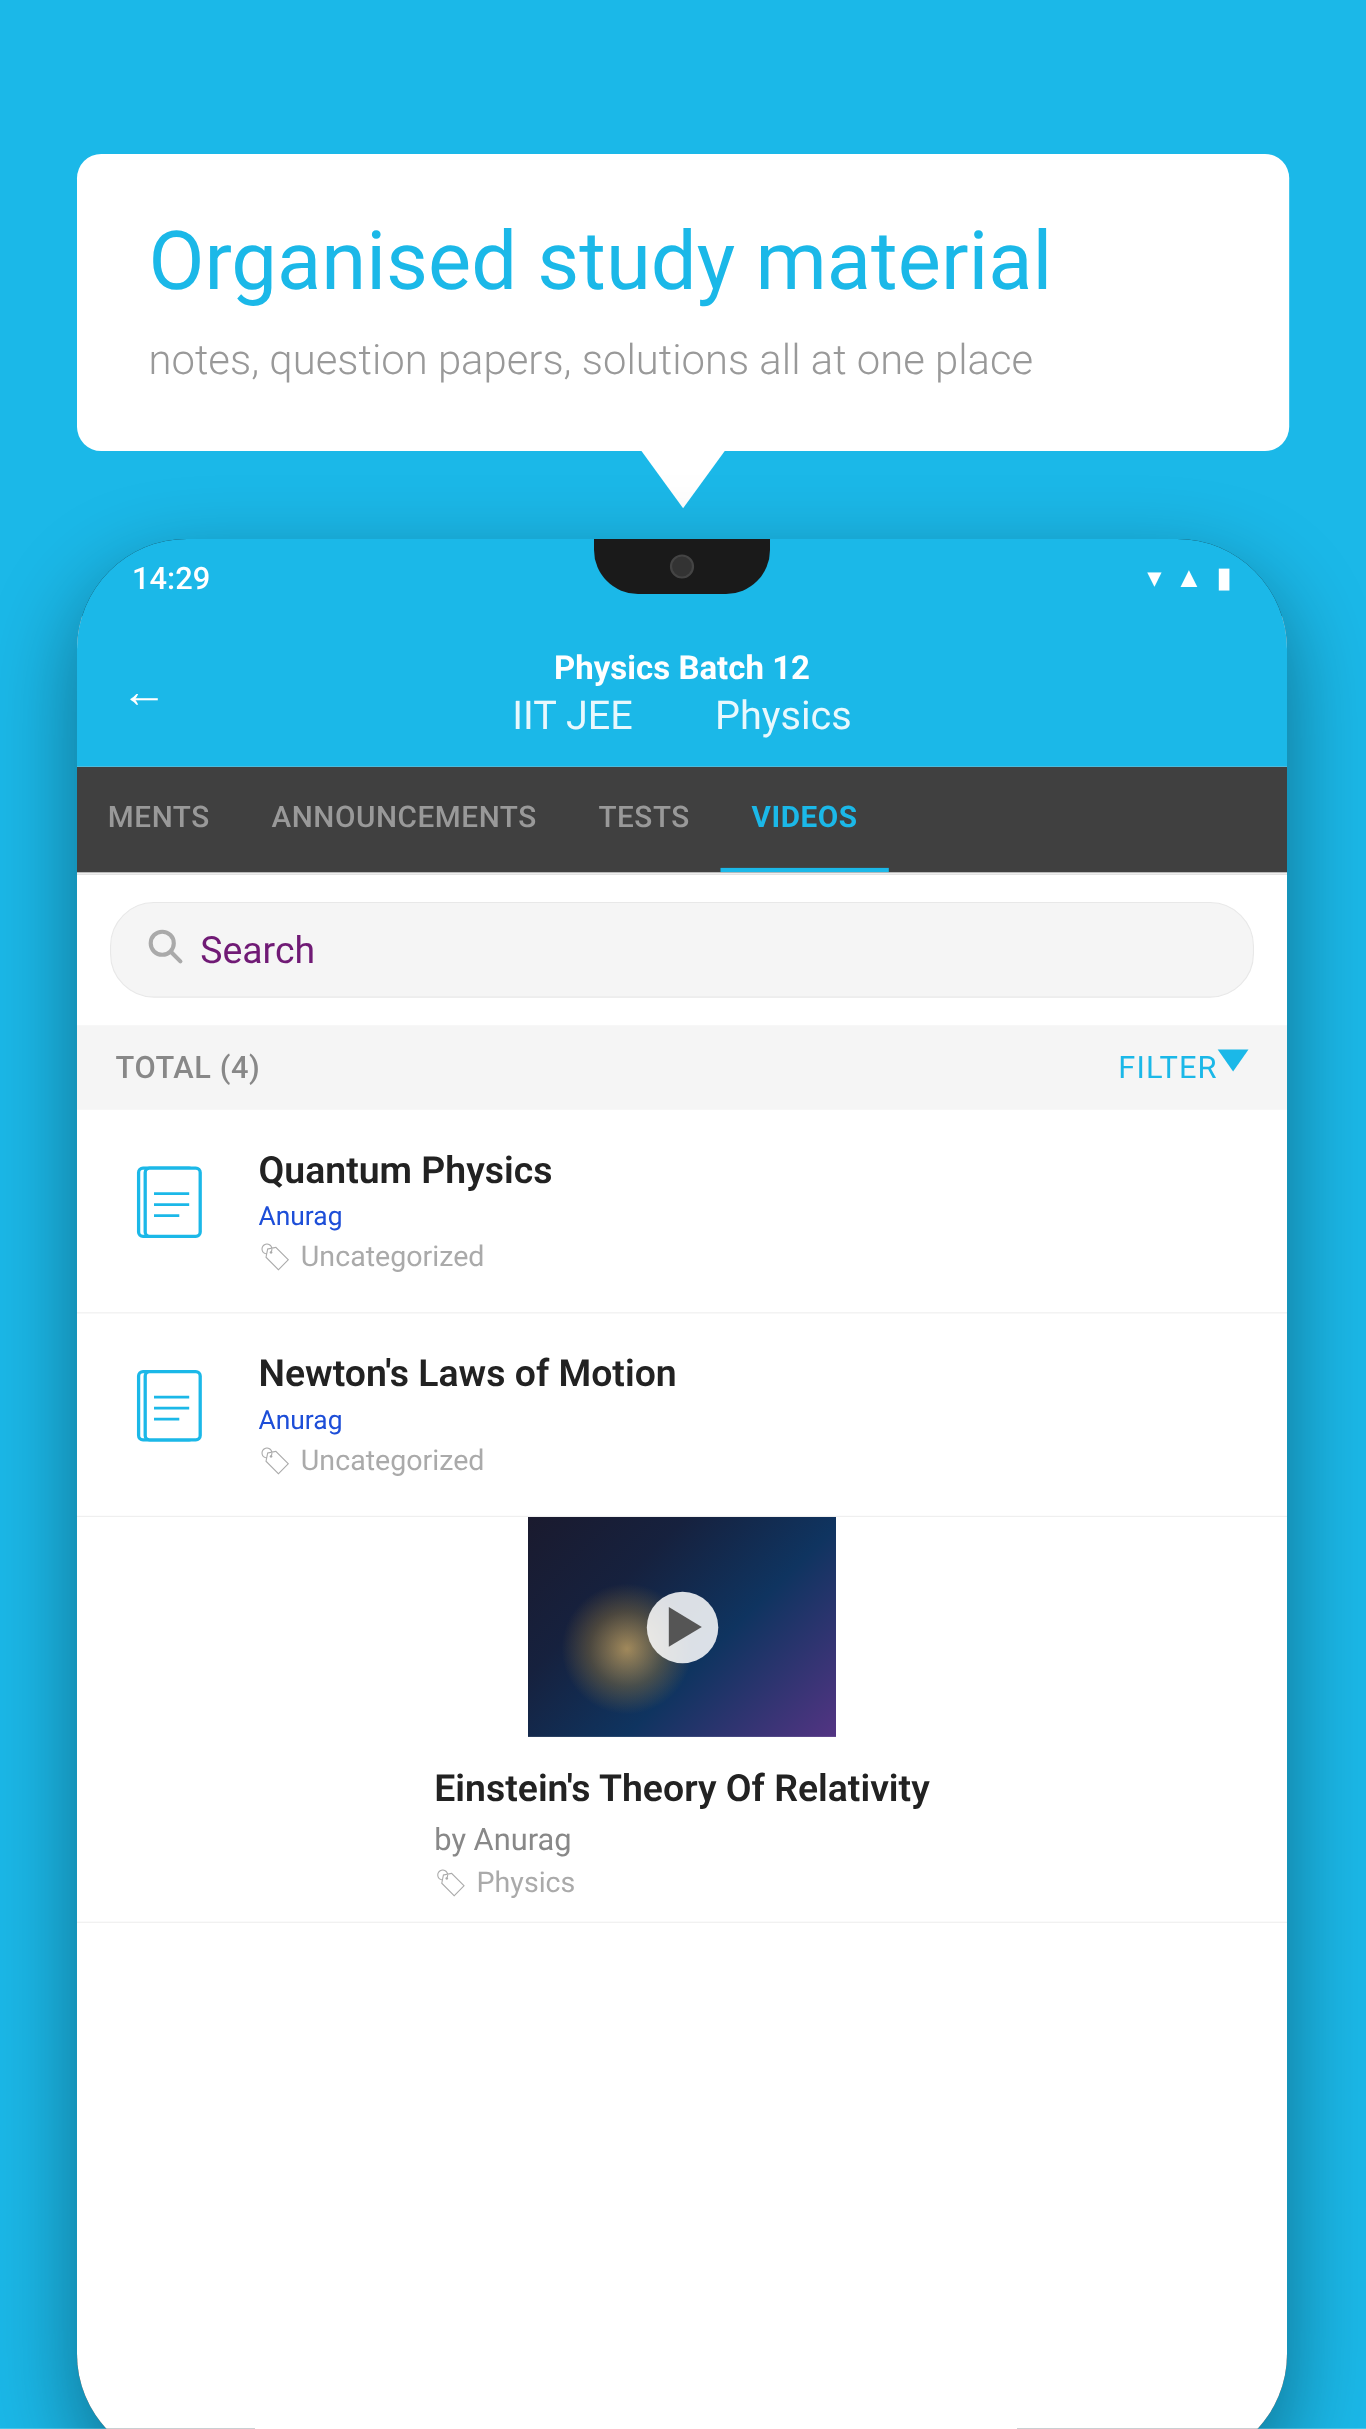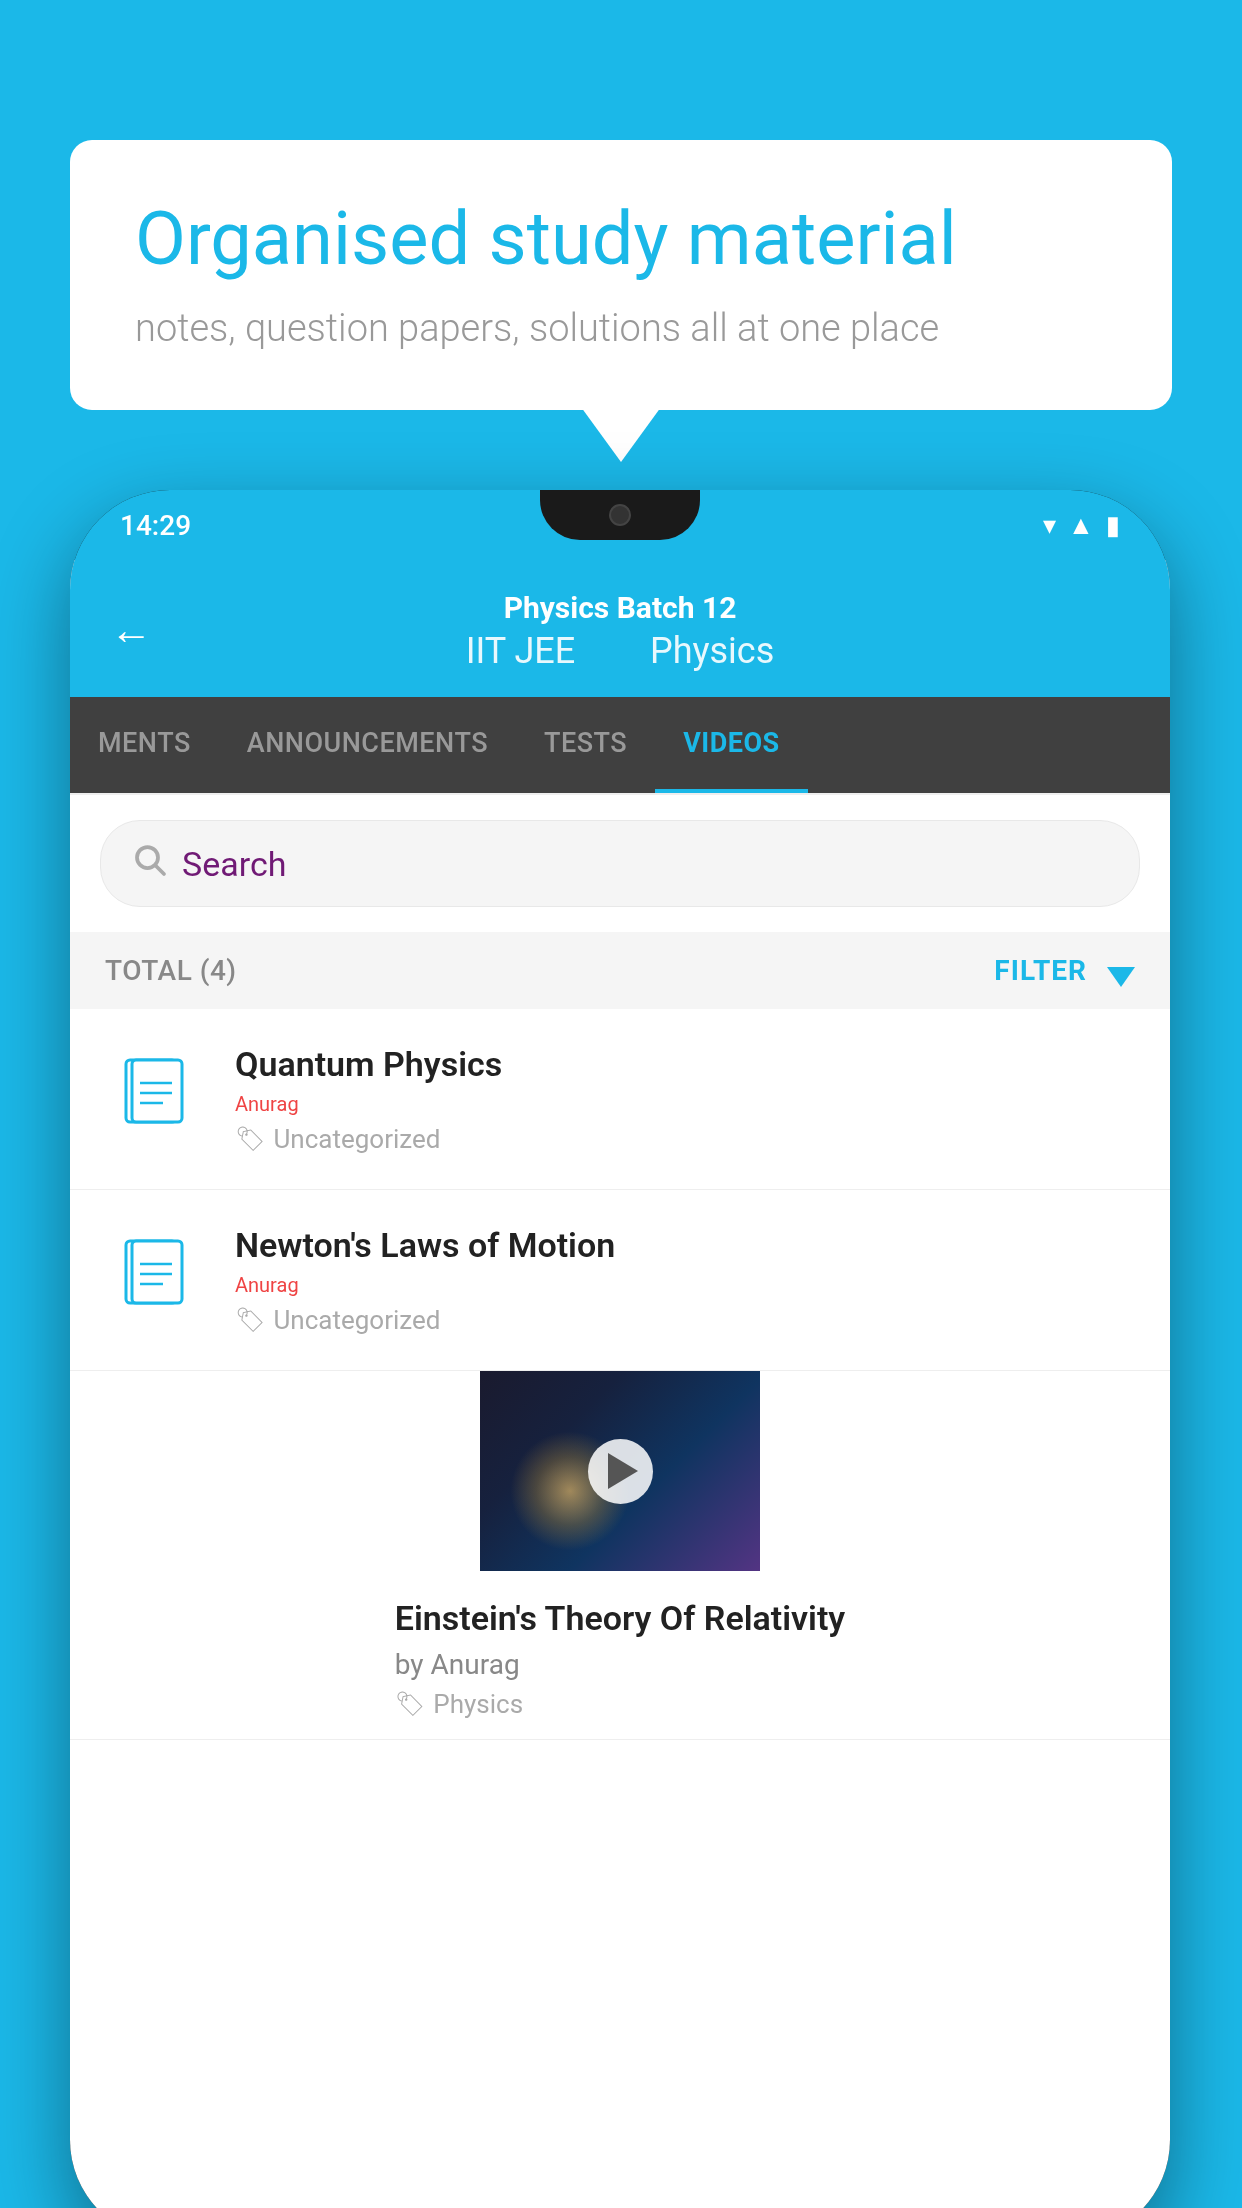--- a/index.html
+++ b/index.html
@@ -226,25 +226,25 @@
     .total-count {
       color: #888;
       font-size: 28px;
       font-weight: 500;
       letter-spacing: 0.5px;
     }
 
     .filter-btn {
       color: #1BB8E8;
       font-size: 28px;
-      font-weight: 700;
+      font-weight: 400;
       letter-spacing: 1px;
       display: flex;
-      align-items: flex-end;
-      gap: 20px;
+      align-items: flex-start;
+      gap: 0;
       cursor: pointer;
     }
 
     .filter-icon {
       width: 0;
       height: 0;
       border-left: 14px solid transparent;
       border-right: 14px solid transparent;
       border-top: 20px solid #1BB8E8;
     }
@@ -277,22 +277,22 @@
     }
 
     .video-title {
       color: #222;
       font-size: 34px;
       font-weight: 600;
       margin-bottom: 8px;
     }
 
     .video-author {
-      color: #ef4444;
-      font-size: 20px;
+      color: #1d4ed8;
+      font-size: 24px;
       margin-bottom: 8px;
     }
 
     .video-tag {
       display: flex;
       align-items: center;
       gap: 8px;
       color: #aaa;
       font-size: 26px;
     }

